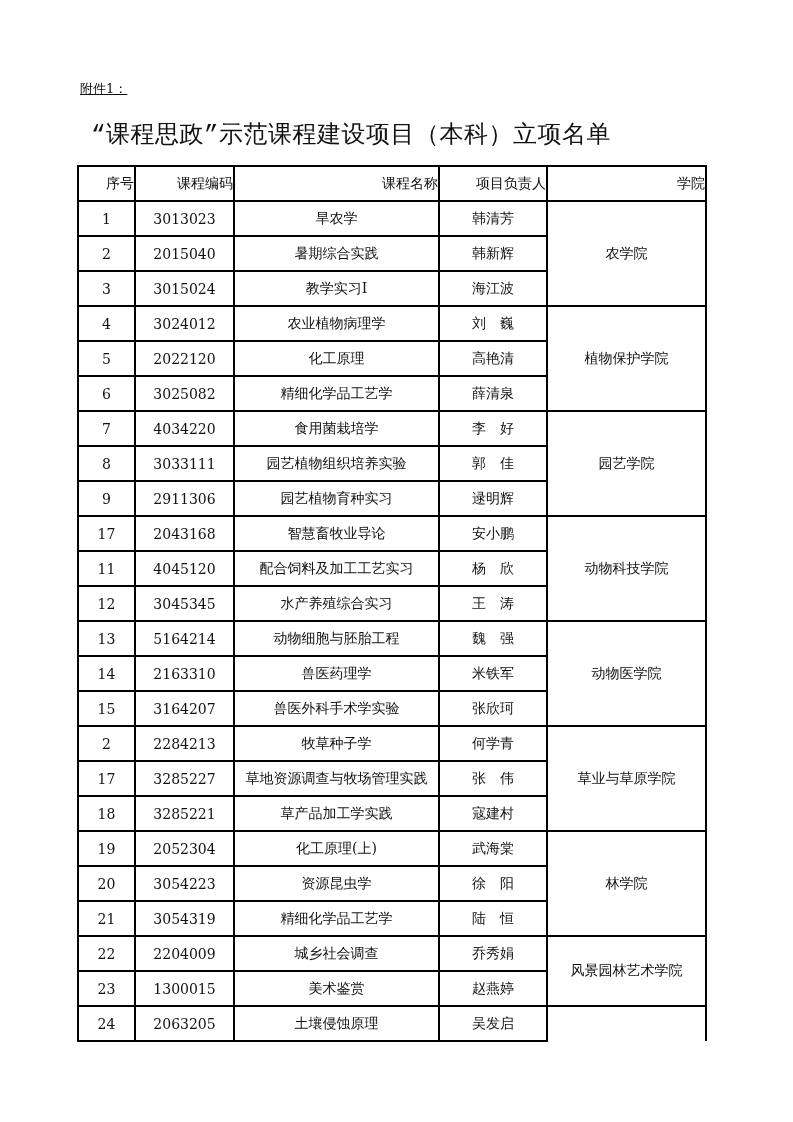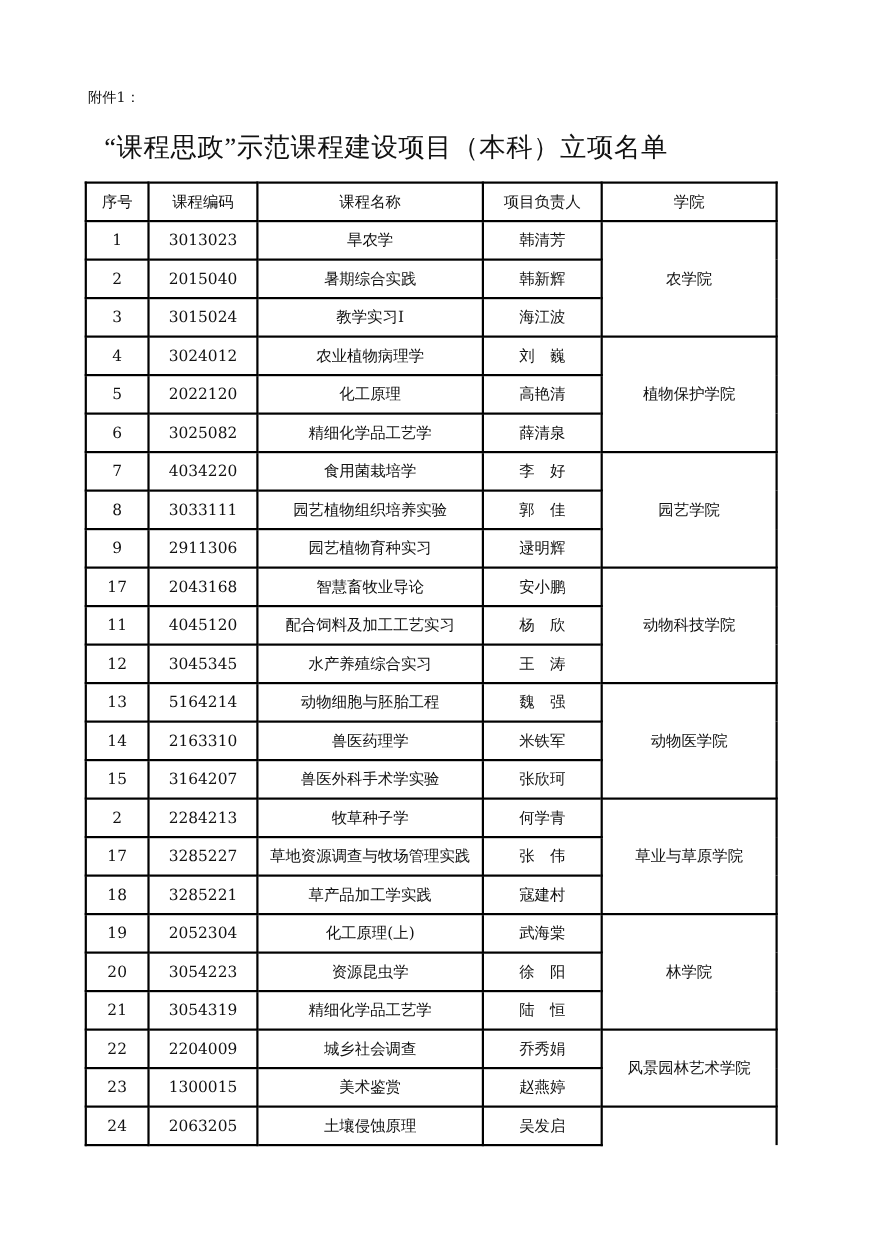--- a/index.html
+++ b/index.html
@@ -1,23 +1,23 @@
 <!DOCTYPE html>
 <html><head>
 <meta charset="utf-8">
 <style>
   html, body { margin: 0; padding: 0; background: #ffffff; }
   body { width: 793px; height: 1122px; position: relative; overflow: hidden;
          font-family: "DejaVu Serif", "Liberation Serif", serif; color: #111; }
-  .attach { position: absolute; left: 80px; top: 80px; font-size: 13px; }
+  .attach { position: absolute; left: 80px; top: 80px; font-size: 13px; text-decoration: underline; }
   .title { position: absolute; left: 0; width: 702px; top: 118px; text-align: center;
-           font-family: Liberation Serif, serif; font-size: 24px; letter-spacing: 0.5px; }
+           font-family: Liberation Mono, monospace; font-size: 24px; letter-spacing: 0.5px; }
   table { position: absolute; left: 77px; top: 165px; border-collapse: collapse; table-layout: fixed; }
   td, th { border: 2px solid #000; text-align: center; vertical-align: middle; padding: 0; font-size: 14px; }
-  th { height: 33px; font-family: "DejaVu Sans", "Liberation Sans", sans-serif; font-weight: normal; font-size: 14px; }
+  th { height: 33px; font-family: "DejaVu Sans", "Liberation Sans", sans-serif; font-weight: normal; font-size: 14px; text-align: right; }
   td { height: 33px; }
   .c-no { width: 57px; }
   .c-code { width: 99px; }
   .c-name { width: 205px; }
   .c-lead { width: 108px; }
   .c-col { width: 159px; }
   td.open-bottom { border-bottom: none; }
 </style>
 </head>
 <body>

